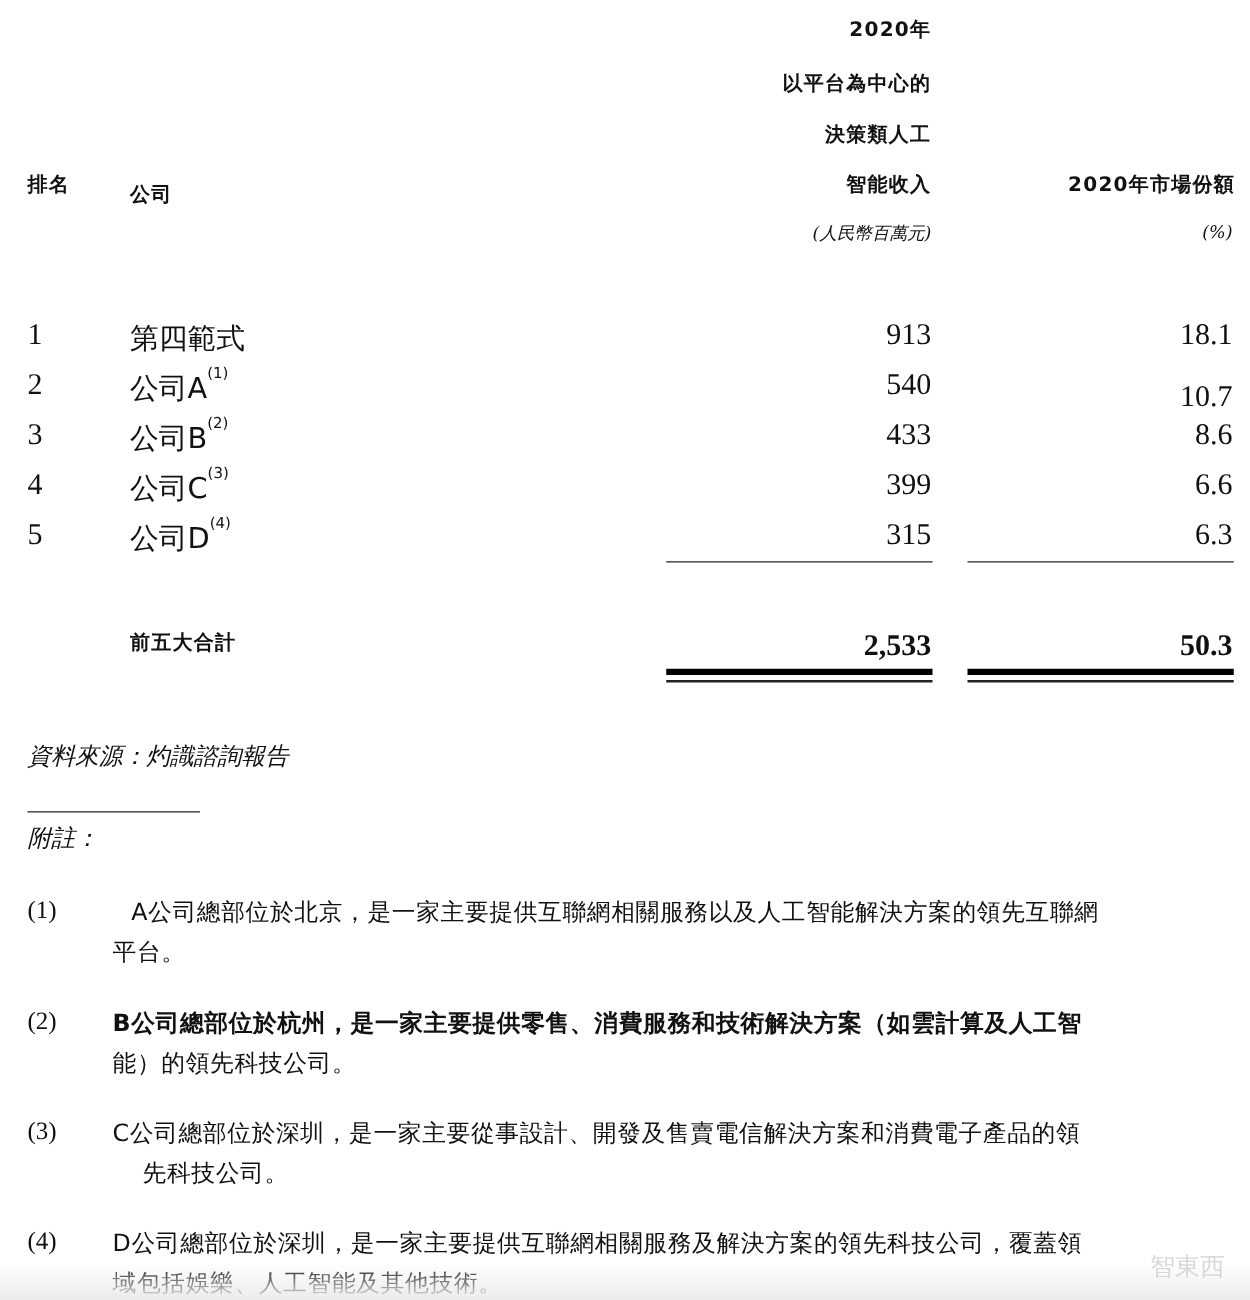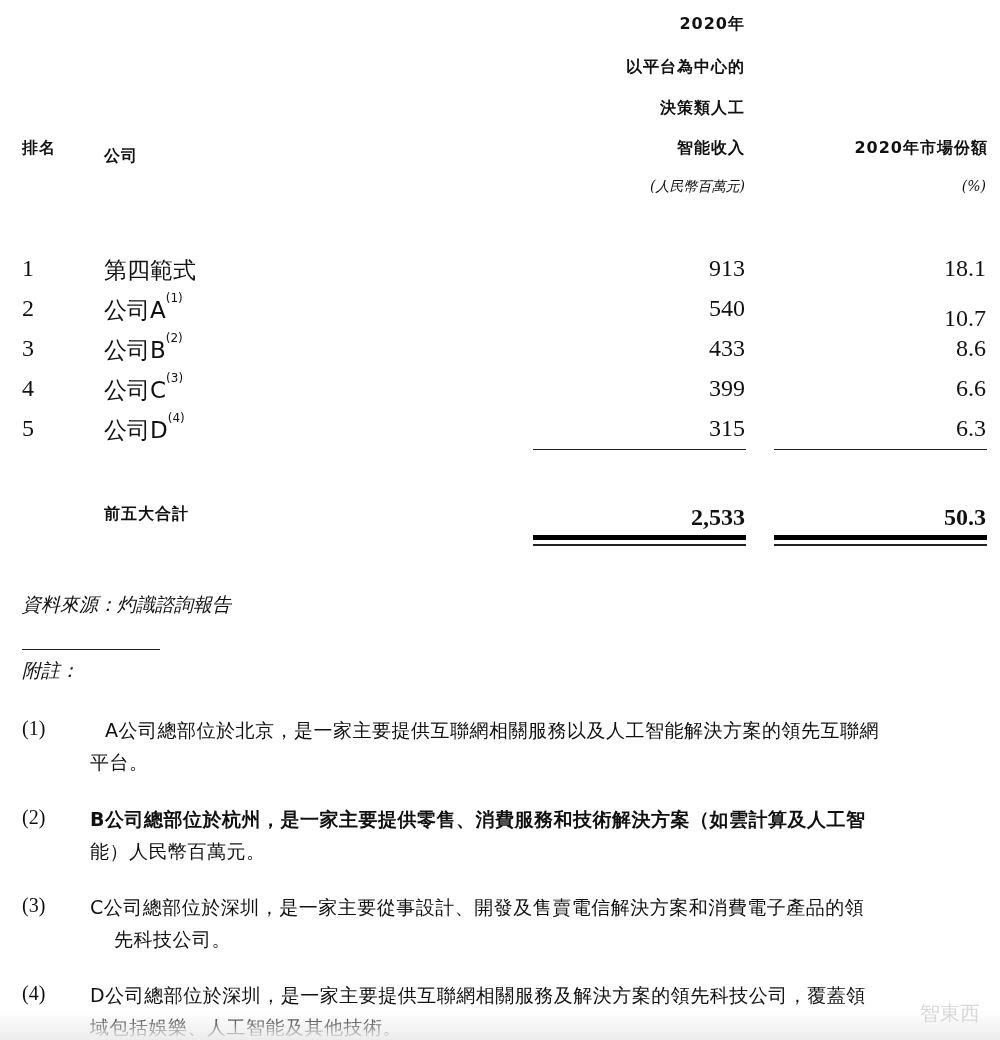--- a/index.html
+++ b/index.html
@@ -86,21 +86,21 @@
 <div class="abs italic-cn" style="left:22px; top:658px;">附註：</div>
 
 <div>
   <div class="abs note-label" style="left:22px; top:717px;">(1)</div>
   <div class="abs note-text" style="left:90px; top:714px;margin-left:15px;">A公司總部位於北京，是一家主要提供互聯網相關服務以及人工智能解決方案的領先互聯網</div>
   <div class="abs note-text" style="left:90px; top:746px;">平台。</div>
 </div>
 <div>
   <div class="abs note-label" style="left:22px; top:806px;">(2)</div>
   <div class="abs note-text" style="left:90px; top:803px;font-weight:bold;">B公司總部位於杭州，是一家主要提供零售、消費服務和技術解決方案（如雲計算及人工智</div>
-  <div class="abs note-text" style="left:90px; top:835px;">能）人民幣百萬元。</div>
+  <div class="abs note-text" style="left:90px; top:835px;">能）的領先科技公司。</div>
 </div>
 <div>
   <div class="abs note-label" style="left:22px; top:894px;">(3)</div>
   <div class="abs note-text" style="left:90px; top:891px;">C公司總部位於深圳，是一家主要從事設計、開發及售賣電信解決方案和消費電子產品的領</div>
   <div class="abs note-text" style="left:90px; top:923px;margin-left:24px;">先科技公司。</div>
 </div>
 <div>
   <div class="abs note-label" style="left:22px; top:982px;">(4)</div>
   <div class="abs note-text" style="left:90px; top:979px;">D公司總部位於深圳，是一家主要提供互聯網相關服務及解決方案的領先科技公司，覆蓋領</div>
   <div class="abs note-text" style="left:90px; top:1011px;">域包括娛樂、人工智能及其他技術。</div>

